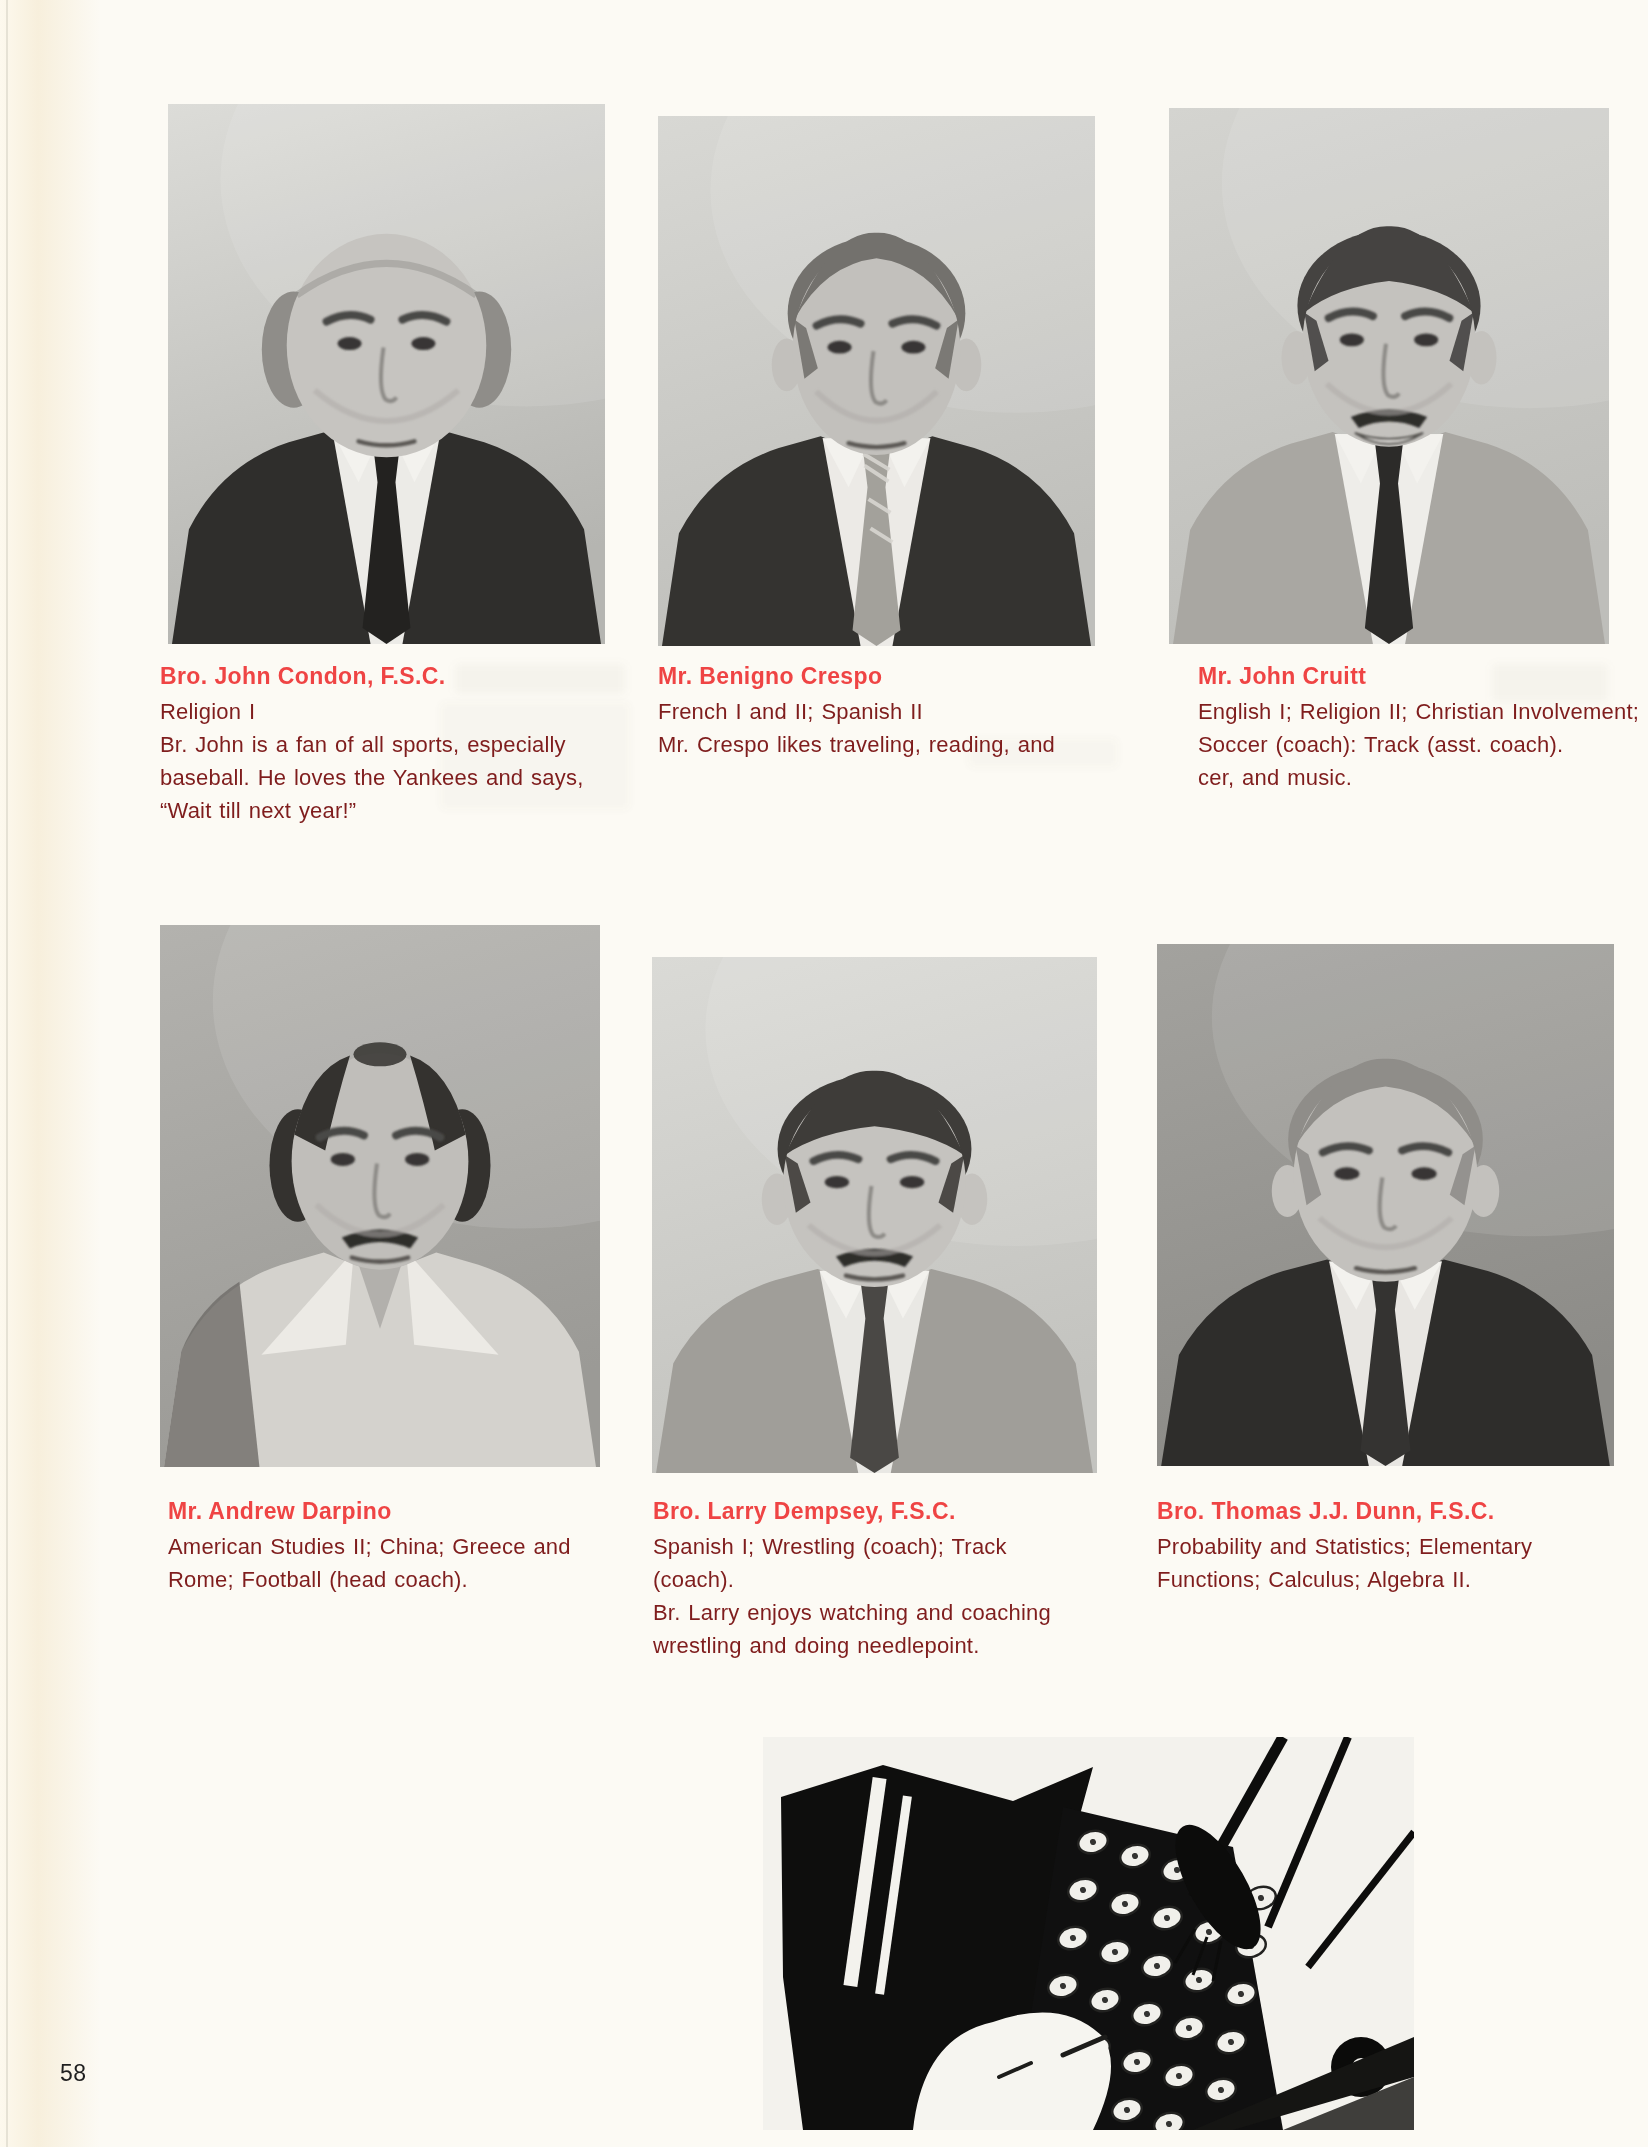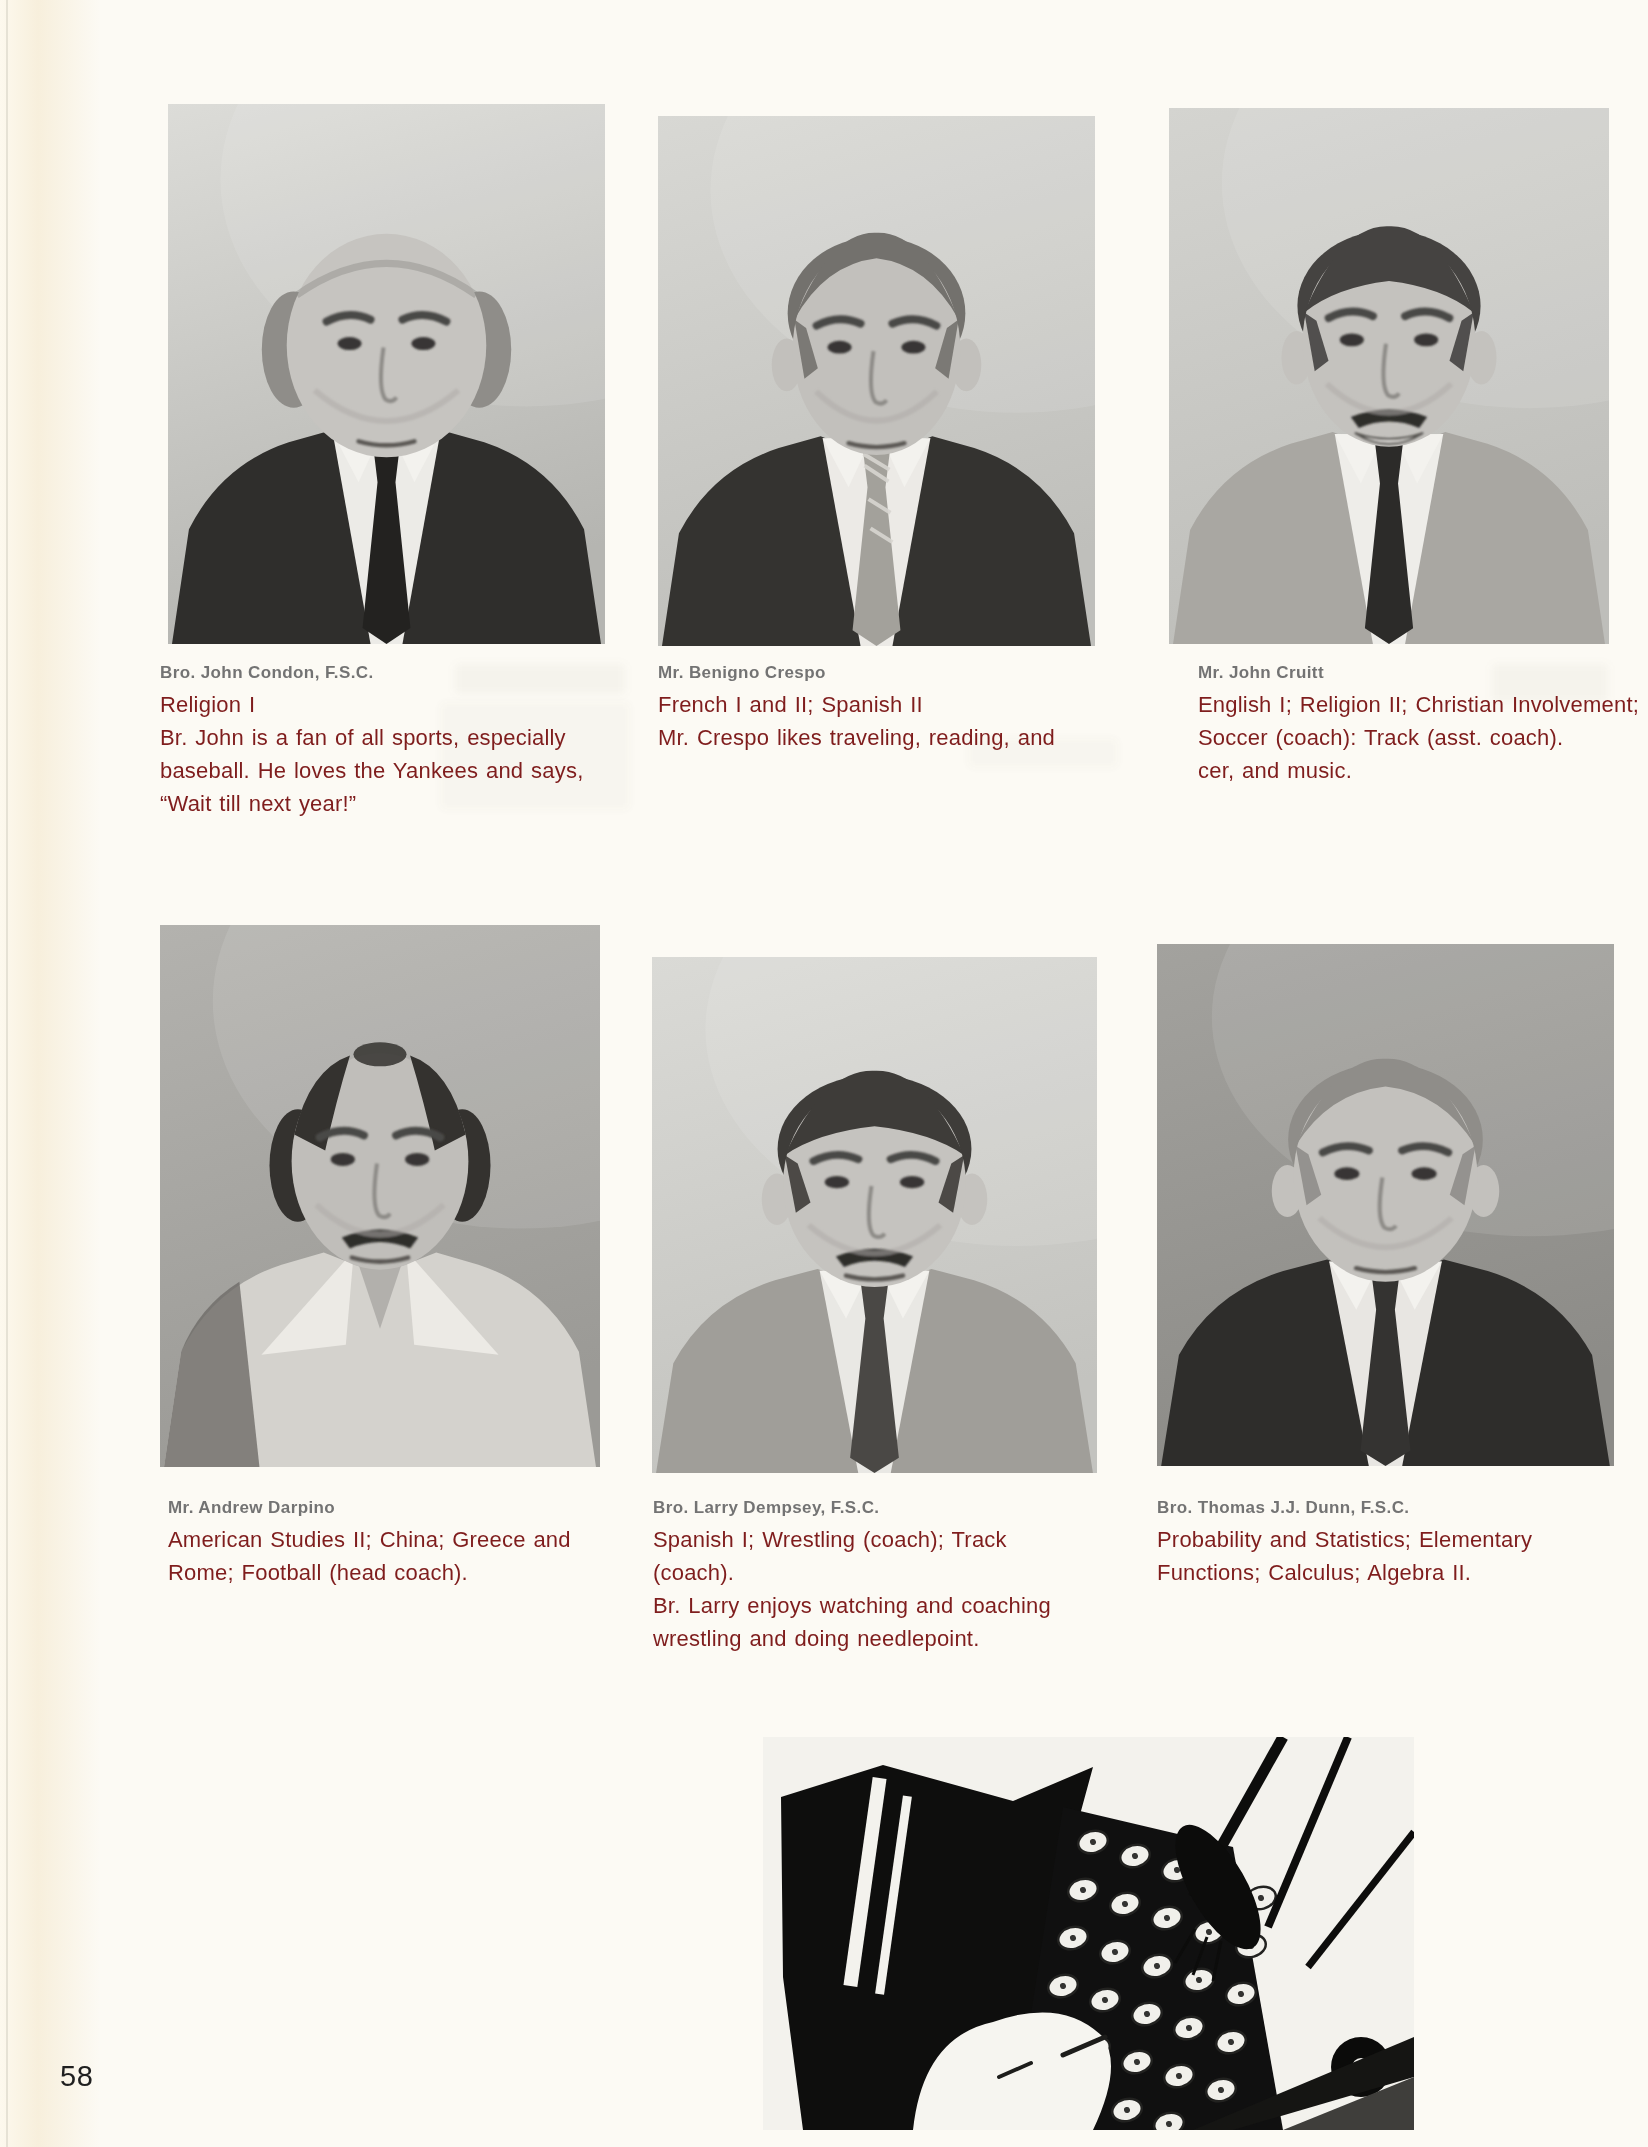--- a/index.html
+++ b/index.html
@@ -15,29 +15,29 @@
     pointer-events:none;
   }
   #scan-hairline{
     position:absolute;left:6px;top:0;width:2px;height:2147px;
     background:#e0dccf;opacity:.8;pointer-events:none;
   }
   .photo{position:absolute;margin:0;padding:0;background:#c9c9c5;overflow:hidden;}
   .photo svg{display:block;width:100%;height:100%;}
   .caption{position:absolute;}
   .caption h3{
-    margin:0 0 5px 0;font-size:17px;font-weight:bold;letter-spacing:.4px;
-    color:#737373;white-space:nowrap;
+    margin:0 0 5px 0;font-size:23px;font-weight:bold;letter-spacing:.4px;
+    color:#ef4444;white-space:nowrap;
   }
   .cap-line{
     font-size:22px;line-height:33px;color:#7f1d1d;letter-spacing:.2px;
     word-spacing:1.5px;white-space:nowrap;
   }
   #page-number{
-    position:absolute;left:60px;top:2060px;font-size:29px;color:#1f1f1f;
+    position:absolute;left:60px;top:2060px;font-size:23px;color:#1f1f1f;
     letter-spacing:.5px;
   }
   .smudge{
     position:absolute;background:rgba(92,86,72,.045);filter:blur(4px);
     border-radius:4px;pointer-events:none;
   }
   
   #photo-0{left:168px;top:104px;width:437px;height:540px;}
   #photo-1{left:658px;top:116px;width:437px;height:530px;}
   #photo-2{left:1169px;top:108px;width:440px;height:536px;}

